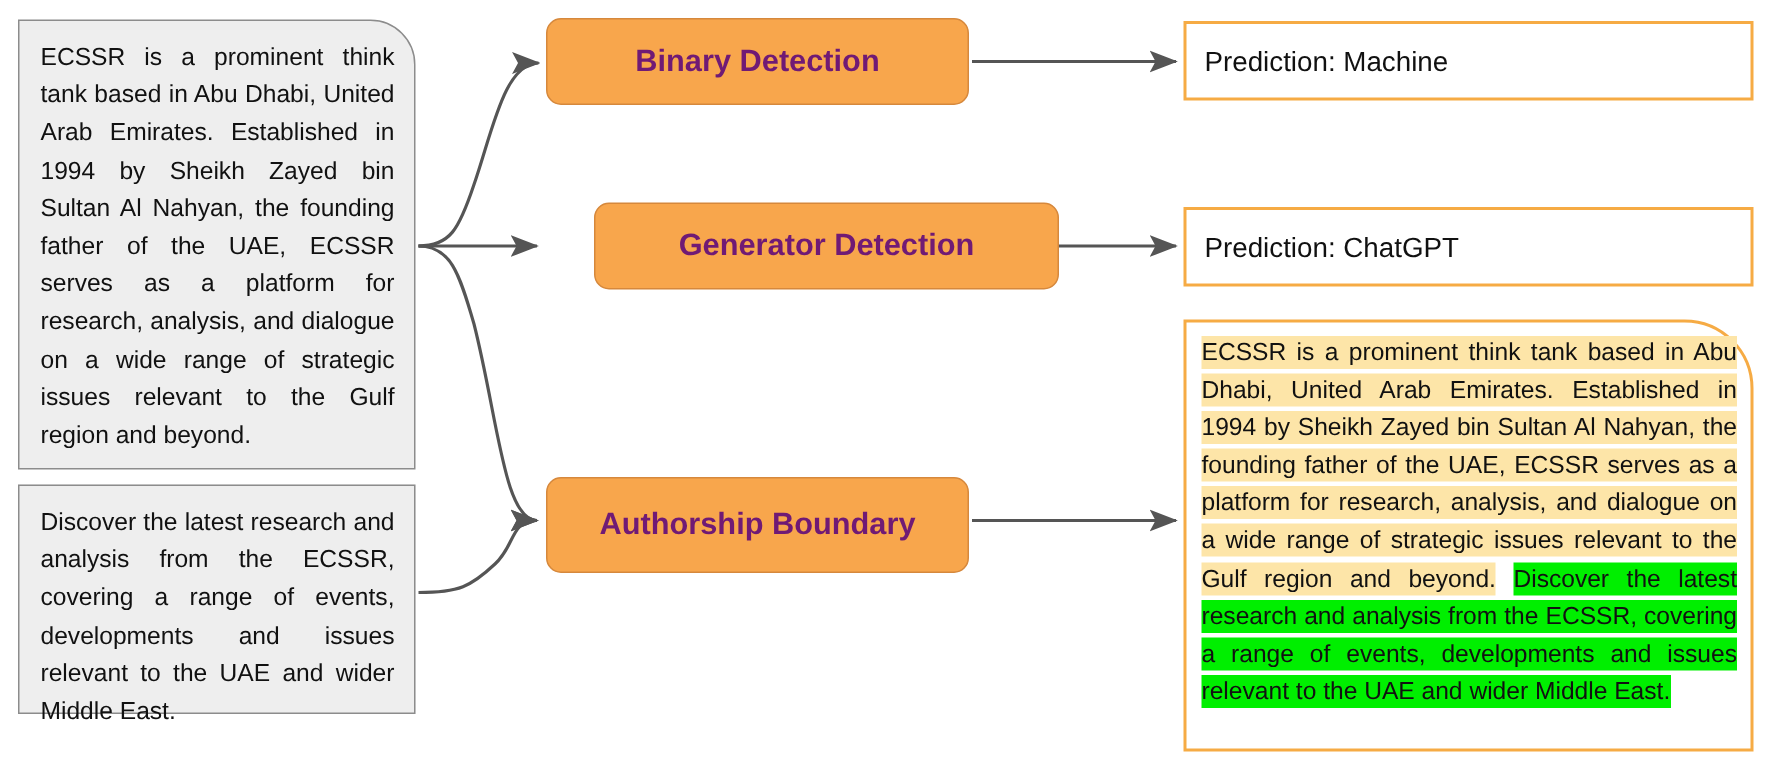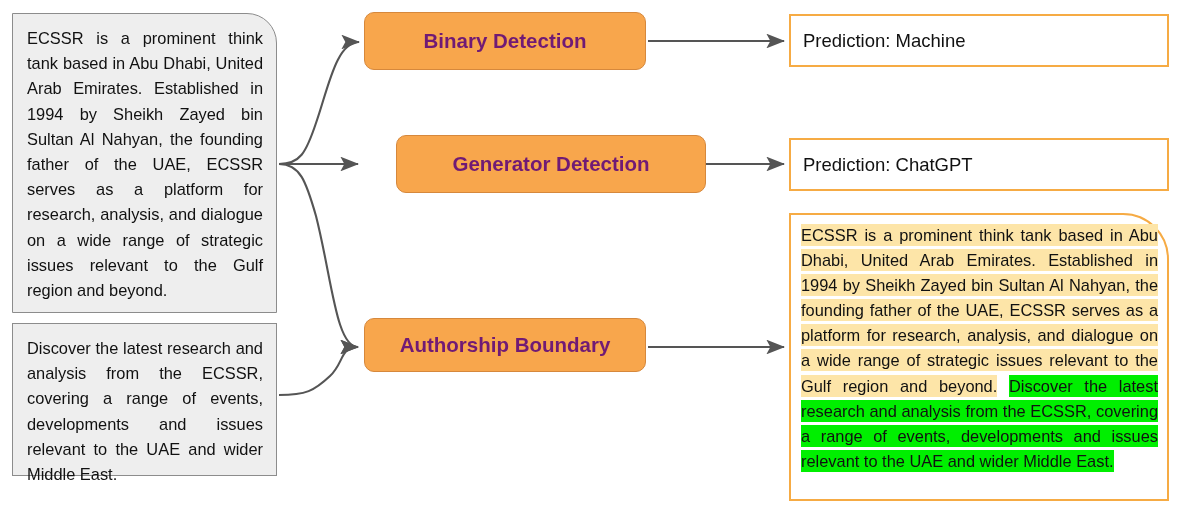--- a/index.html
+++ b/index.html
@@ -77,21 +77,21 @@
     font-size: 20.5px;
     font-weight: bold;
     display: flex;
     align-items: center;
     justify-content: center;
     text-align: center;
     z-index: 2;
   }
   #task-binary      { left: 364px; top: 11px;  width: 282px; height: 58px; }
   #task-generator   { left: 364px; top: 134px; width: 310px; height: 58px; margin-left: 32px; }
-  #task-authorship  { left: 364px; top: 317px; width: 282px; height: 54px; }
+  #task-authorship  { left: 364px; top: 317px; width: 282px; height: 64px; }
 
   
   .prediction {
     position: absolute;
     box-sizing: border-box;
     background: #ffffff;
     border: 2px solid #f6ab44;
     color: #111111;
     font-size: 18.5px;
     display: flex;

